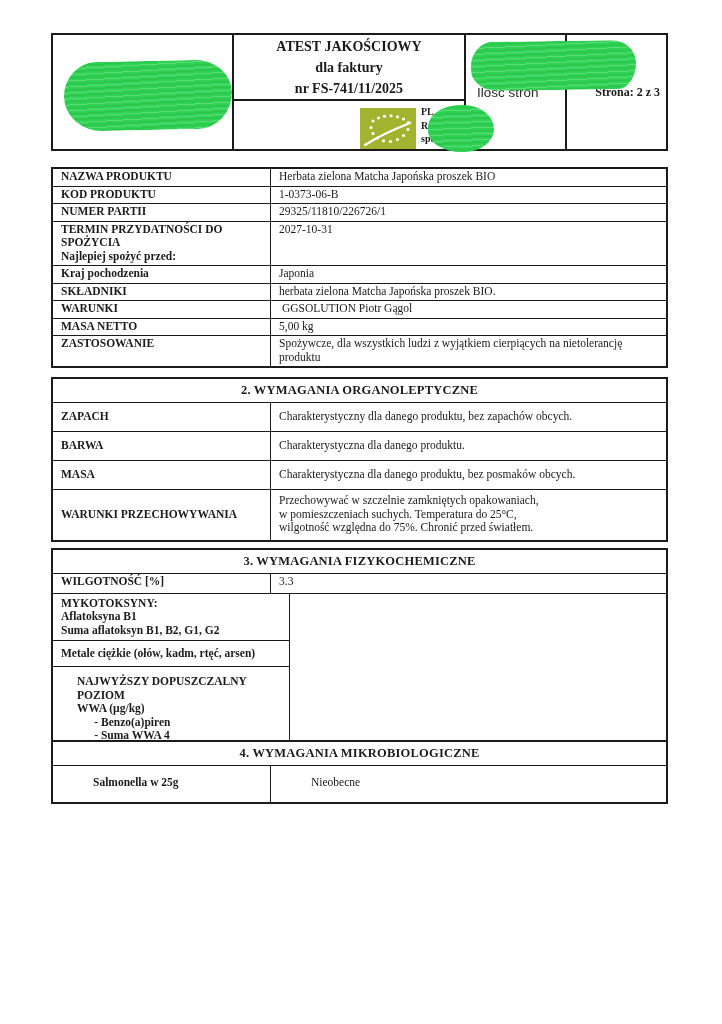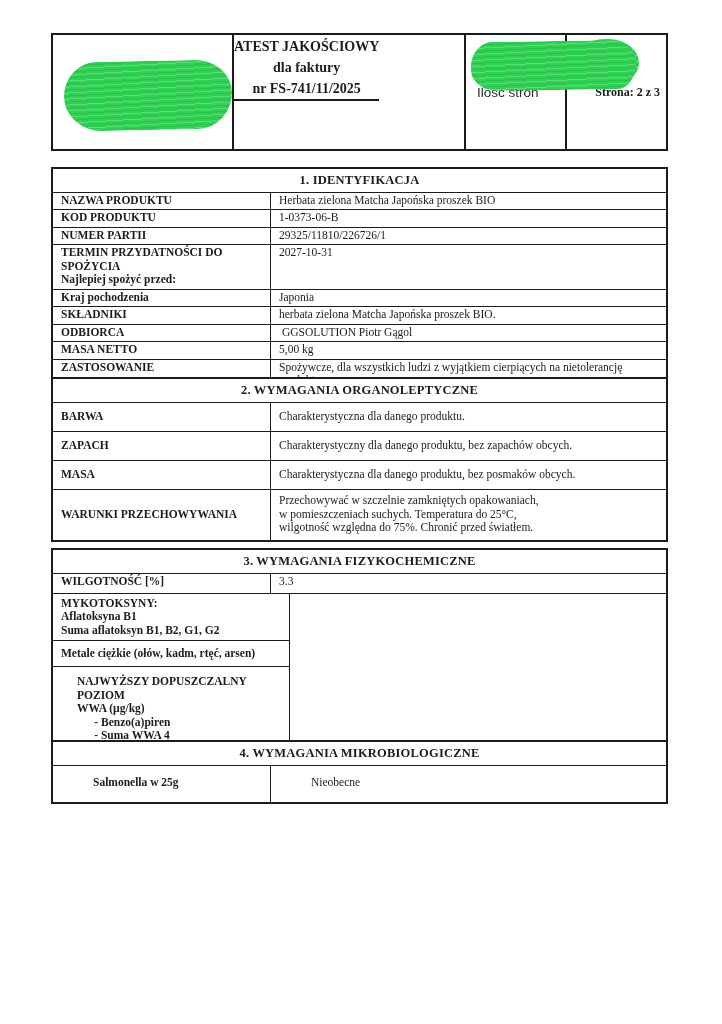--- a/index.html
+++ b/index.html
@@ -9,21 +9,21 @@
     font-family:"Liberation Serif", serif; color:#1b1b1b;
   }
   .page { position:absolute; inset:0; background:#fff; }
 
   
   .header-table {
     position:absolute; left:51px; top:33px; width:617px; height:118px;
     border:2px solid #1b1b1b; display:flex; background:#fff;
   }
   .h-left { width:181px; border-right:2px solid #1b1b1b; position:relative; }
-  .h-mid  { width:232px; border-right:2px solid #1b1b1b; display:flex; flex-direction:row; }
+  .h-mid  { width:232px; border-right:2px solid #1b1b1b; display:flex; flex-direction:column; }
   .h-right{ flex:1; display:flex; }
 
   .h-title {
     height:66px; border-bottom:2px solid #1b1b1b;
     display:flex; align-items:center; justify-content:center; text-align:center;
     font-weight:bold; font-size:14px; line-height:21px; white-space:pre-wrap;
   }
   .h-logo-row { flex:1; position:relative;margin-left:48px; }
   .eu-logo { position:absolute; left:78px; top:7px; width:56px; height:41px; }
   .logo-caption {
@@ -148,21 +148,20 @@
         <div class="blob blob-right"></div>
       </div>
       <div class="h-right-bottom">
         <div class="h-pages">Ilość stron</div>
         <div class="h-pagenum">Strona: 2 z 3</div>
       </div>
     </div>
   </div>
 
   <div class="sec sec1" style="top:167px">
-    <div class="sec-title">1. IDENTYFIKACJA</div>
     <div class="row">
       <div class="cell-l">NAZWA PRODUKTU</div>
       <div class="cell-r">Herbata zielona Matcha Japońska proszek BIO</div>
     </div>
     <div class="row">
       <div class="cell-l">KOD PRODUKTU</div>
       <div class="cell-r">1-0373-06-B</div>
     </div>
     <div class="row">
       <div class="cell-l">NUMER PARTII</div>
@@ -175,43 +174,43 @@
     </div>
     <div class="row">
       <div class="cell-l">Kraj pochodzenia</div>
       <div class="cell-r">Japonia</div>
     </div>
     <div class="row">
       <div class="cell-l">SKŁADNIKI</div>
       <div class="cell-r">herbata zielona Matcha Japońska proszek BIO.</div>
     </div>
     <div class="row">
-      <div class="cell-l">ODBIORCA</div>
+      <div class="cell-l">WARUNKI</div>
       <div class="cell-r"> GGSOLUTION Piotr Gągol</div>
     </div>
     <div class="row">
       <div class="cell-l">MASA NETTO</div>
       <div class="cell-r">5,00 kg</div>
     </div>
     <div class="row">
       <div class="cell-l">ZASTOSOWANIE</div>
       <div class="cell-r">Spożywcze, dla wszystkich ludzi z wyjątkiem cierpiących na nietolerancję
 produktu</div>
     </div>
   </div>
 
   <div class="sec sec2" style="top:377px">
     <div class="sec-title">2. WYMAGANIA ORGANOLEPTYCZNE</div>
     <div class="row">
+      <div class="cell-l">ZAPACH</div>
+      <div class="cell-r">Charakterystyczny dla danego produktu, bez zapachów obcych.</div>
+    </div>
+    <div class="row">
       <div class="cell-l">BARWA</div>
       <div class="cell-r">Charakterystyczna dla danego produktu.</div>
-    </div>
-    <div class="row">
-      <div class="cell-l">ZAPACH</div>
-      <div class="cell-r">Charakterystyczny dla danego produktu, bez zapachów obcych.</div>
     </div>
     <div class="row">
       <div class="cell-l">MASA</div>
       <div class="cell-r">Charakterystyczna dla danego produktu, bez posmaków obcych.</div>
     </div>
     <div class="row row-tall">
       <div class="cell-l">WARUNKI PRZECHOWYWANIA</div>
       <div class="cell-r">Przechowywać w szczelnie zamkniętych opakowaniach,
 w pomieszczeniach suchych. Temperatura do 25°C,
 wilgotność względna do 75%. Chronić przed światłem.</div>

